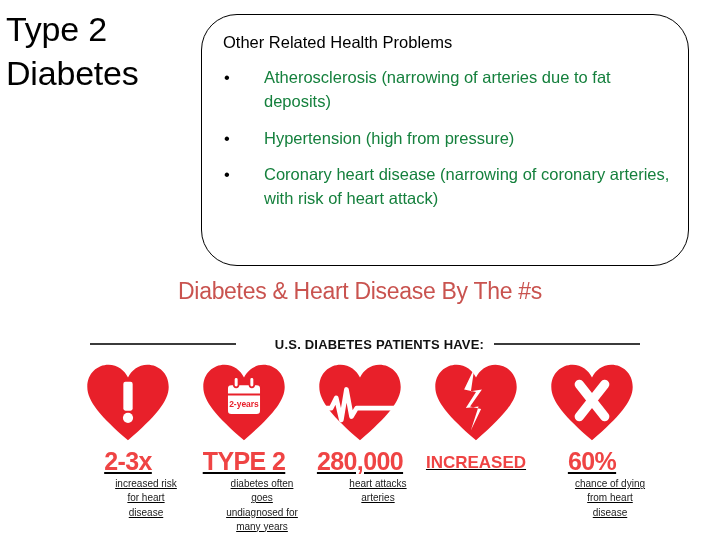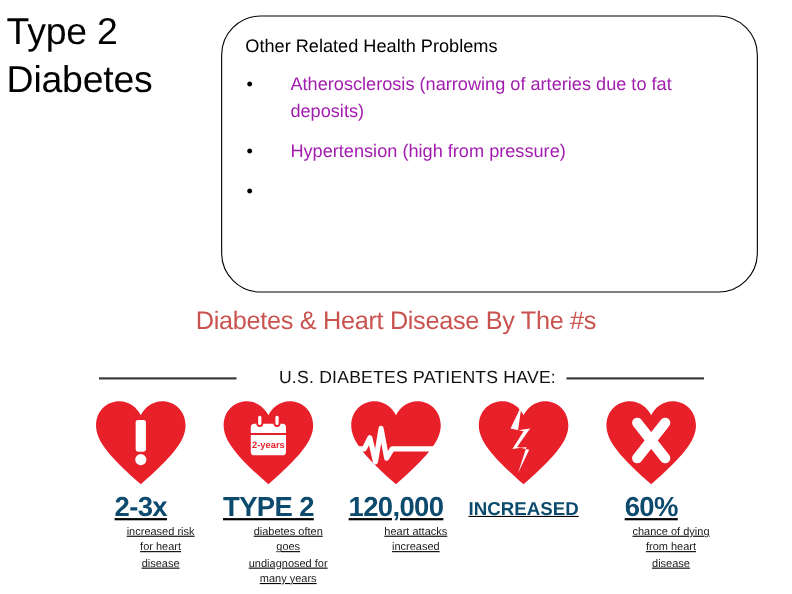--- a/index.html
+++ b/index.html
@@ -67,21 +67,21 @@
     text-align: left;
     padding-left: 8px;
     font-size: 16.5px;
     line-height: 1.47;
     box-sizing: border-box;
   }
   .bullet-text {
     flex: 1 1 auto;
     font-size: 16.5px;
     line-height: 1.47;
-    color: #a21caf;
+    color: #15803d;
   }
 
   
   #infographic {
     position: absolute;
     left: 0;
     top: 272px;
     width: 720px;
     height: 268px;
   }
@@ -107,22 +107,22 @@
     align-items: center;
     gap: 10px;
   }
   .divider-rule {
     flex: 1 1 auto;
     height: 1.4px;
     background: #3b3b3b;
   }
   #info-subtitle {
     flex: 0 0 auto;
-    font-size: 16px;
-    font-weight: normal;
+    font-size: 13px;
+    font-weight: bold;
     letter-spacing: 0.2px;
     color: #111;
     white-space: nowrap;
     padding-left: 29px;
   }
 
   #stats-row {
     position: absolute;
     top: 88px;
     left: 72px;
@@ -137,21 +137,21 @@
   }
   .heart-wrap {
     height: 86px;
     display: flex;
     align-items: center;
     justify-content: center;
   }
   .stat-big {
     font-size: 25px;
     font-weight: bold;
-    color: #0c4a6e;
+    color: #ef4444;
     letter-spacing: -0.6px;
     line-height: 1.05;
     margin-top: 2px;
   }
   .stat-big.small {
     font-size: 17px;
     letter-spacing: 0px;
     margin-top: 8px;
   }
   .stat-desc {
@@ -180,20 +180,21 @@
       <span class="bullet-text">Atherosclerosis (narrowing of arteries due to fat deposits)</span>
     </div>
 
     <div class="bullet-row">
       <span class="bullet-dot">•</span>
       <span class="bullet-text">Hypertension (high from pressure)</span>
     </div>
 
     <div class="bullet-row">
       <span class="bullet-dot">•</span>
+      <span class="bullet-text">Coronary heart disease (narrowing of coronary arteries, with risk of heart attack)</span>
     </div>
 
   </div>
 </div>
 
 <div id="infographic">
 
   <div id="info-title">Diabetes &amp; Heart Disease By The #s</div>
 
   <div id="info-divider">
@@ -231,22 +232,22 @@
       <div class="stat-desc">diabetes often goes undiagnosed for many years</div>
     </div>
 
     <div class="stat-col">
       <div class="heart-wrap">
         <svg width="86" height="78" viewBox="0 0 100 92" aria-hidden="true">
           <path d="M50 90 C 18 62, 2 44, 2 27 C 2 11, 14 1, 27 1 C 38 1, 46 8, 50 16 C 54 8, 62 1, 73 1 C 86 1, 98 11, 98 27 C 98 44, 82 62, 50 90 Z" fill="#e8202a"></path>
           <path d="M2 52 L16 52 L22 40 L28 66 L34 30 L40 62 L46 52 L98 52" fill="none" stroke="#ffffff" stroke-width="5.5" stroke-linejoin="round" stroke-linecap="round"></path>
         </svg>
       </div>
-      <div class="stat-big">120,000</div>
-      <div class="stat-desc">heart attacks increased</div>
+      <div class="stat-big">280,000</div>
+      <div class="stat-desc">heart attacks arteries</div>
     </div>
 
     <div class="stat-col">
       <div class="heart-wrap">
         <svg width="86" height="78" viewBox="0 0 100 92" aria-hidden="true">
           <path d="M50 90 C 18 62, 2 44, 2 27 C 2 11, 14 1, 27 1 C 38 1, 46 8, 50 16 C 54 8, 62 1, 73 1 C 86 1, 98 11, 98 27 C 98 44, 82 62, 50 90 Z" fill="#e8202a"></path>
           <path d="M48 5 L36 30 L50 33 L38 52 L53 50 L44 78 L56 53 L43 50 L57 30 L44 32 Z" fill="#ffffff"></path>
         </svg>
       </div>
       <div class="stat-big small">INCREASED</div>

